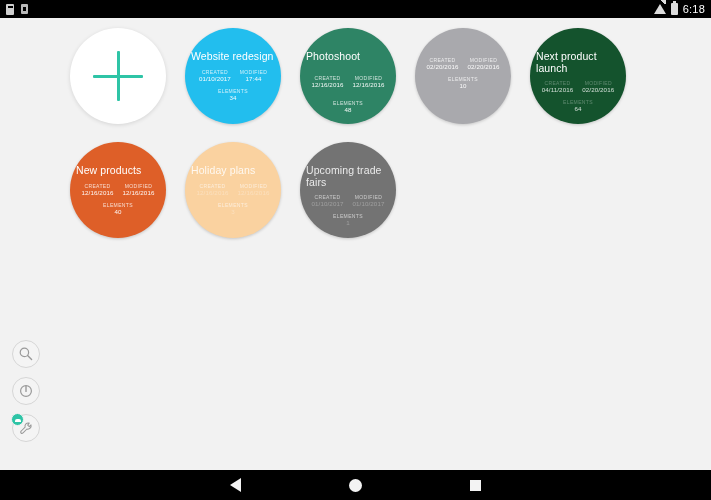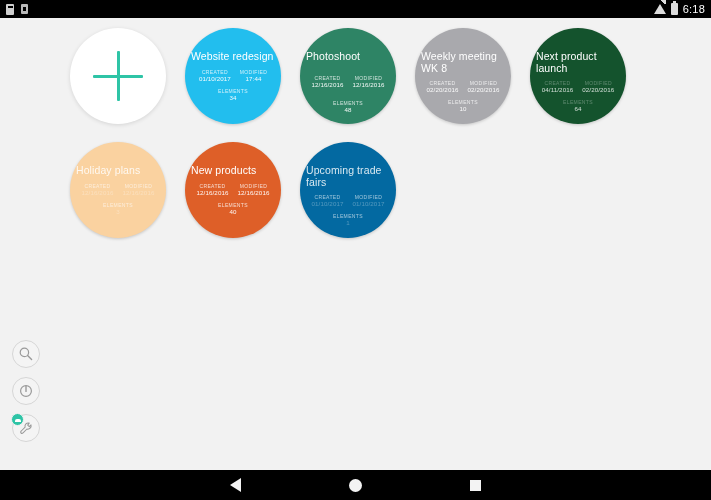--- a/index.html
+++ b/index.html
@@ -254,21 +254,20 @@
             <span class="meta-val">12/16/2016</span>
           </div>
         </div>
         <div class="elem">
           <span class="elem-lbl">ELEMENTS</span>
           <span class="elem-val">48</span>
         </div>
       </div>
 
       <div class="bubble" style="background: rgb(169, 169, 173);">
-        <span class="title">Weekly meeting WK 8</span>
         <div class="meta">
           <div class="metacol">
             <span class="meta-lbl">CREATED</span>
             <span class="meta-val">02/20/2016</span>
           </div>
           <div class="metacol">
             <span class="meta-lbl">MODIFIED</span>
             <span class="meta-val">02/20/2016</span>
           </div>
         </div>
@@ -293,57 +292,57 @@
         <div class="elem">
           <span class="elem-lbl">ELEMENTS</span>
           <span class="elem-val">64</span>
         </div>
       </div>
 
     </div>
 
     <div class="row">
 
+      <div class="bubble" style="background: rgb(222, 95, 40);">
+        <span class="title">New products</span>
+        <div class="meta">
+          <div class="metacol">
+            <span class="meta-lbl">CREATED</span>
+            <span class="meta-val">12/16/2016</span>
+          </div>
+          <div class="metacol">
+            <span class="meta-lbl">MODIFIED</span>
+            <span class="meta-val">12/16/2016</span>
+          </div>
+        </div>
+        <div class="elem">
+          <span class="elem-lbl">ELEMENTS</span>
+          <span class="elem-val">40</span>
+        </div>
+      </div>
+
       <div class="bubble faded" style="background: rgb(250, 210, 160);">
         <span class="title">Holiday plans</span>
         <div class="meta">
           <div class="metacol">
             <span class="meta-lbl">CREATED</span>
             <span class="meta-val">12/16/2016</span>
           </div>
           <div class="metacol">
             <span class="meta-lbl">MODIFIED</span>
             <span class="meta-val">12/16/2016</span>
           </div>
         </div>
         <div class="elem">
           <span class="elem-lbl">ELEMENTS</span>
           <span class="elem-val">3</span>
         </div>
       </div>
 
-      <div class="bubble" style="background: rgb(222, 95, 40);">
-        <span class="title">New products</span>
-        <div class="meta">
-          <div class="metacol">
-            <span class="meta-lbl">CREATED</span>
-            <span class="meta-val">12/16/2016</span>
-          </div>
-          <div class="metacol">
-            <span class="meta-lbl">MODIFIED</span>
-            <span class="meta-val">12/16/2016</span>
-          </div>
-        </div>
-        <div class="elem">
-          <span class="elem-lbl">ELEMENTS</span>
-          <span class="elem-val">40</span>
-        </div>
-      </div>
-
-      <div class="bubble faded" style="background: #0369a1;">
+      <div class="bubble faded" style="background: #737373;">
         <span class="title">Upcoming trade fairs</span>
         <div class="meta">
           <div class="metacol">
             <span class="meta-lbl">CREATED</span>
             <span class="meta-val">01/10/2017</span>
           </div>
           <div class="metacol">
             <span class="meta-lbl">MODIFIED</span>
             <span class="meta-val">01/10/2017</span>
           </div>

